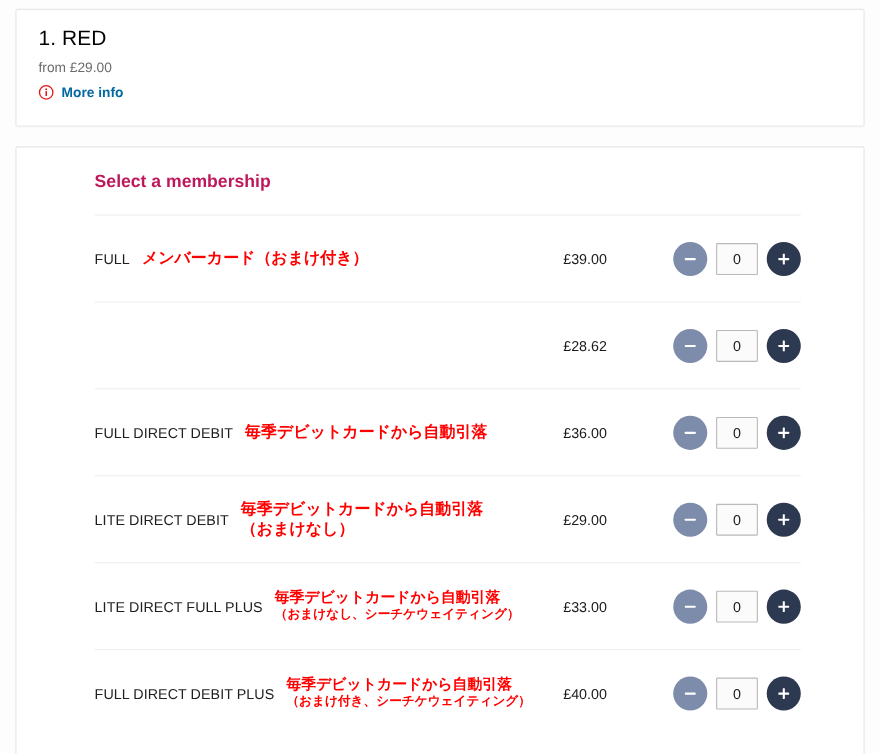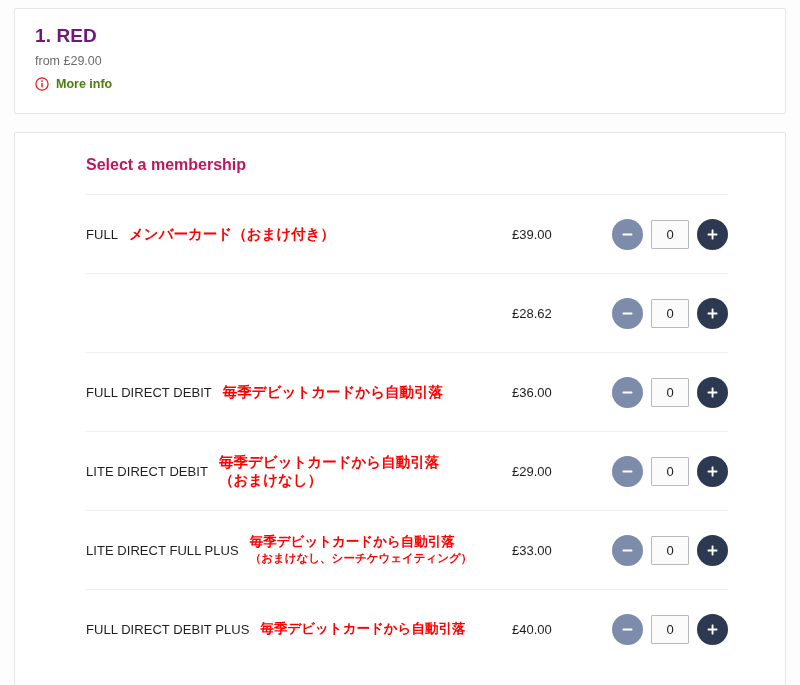--- a/index.html
+++ b/index.html
@@ -26,39 +26,39 @@
     background: #ffffff;
     border: 1px solid #e6e6e6;
     border-radius: 2px;
     padding: 16px 20px 18px 20px;
     margin-bottom: 18px;
     box-shadow: 0 1px 1px rgba(0,0,0,0.02);
   }
 
   .product-title {
     font-size: 19px;
-    font-weight: 700;
-    color: #701a75;
+    font-weight: 400;
+    color: #000000;
     letter-spacing: 0.1px;
     margin: 0 0 7px 0;
     line-height: 1.15;
   }
 
   .product-from {
     font-size: 12.5px;
     color: #6c6c6c;
     margin: 0 0 8px 0;
     line-height: 1.2;
   }
 
   .more-info {
     display: inline-flex;
     align-items: center;
     gap: 7px;
-    color: #4d7c0f;
+    color: #0369a1;
     font-size: 12.5px;
     font-weight: 700;
     cursor: pointer;
     user-select: none;
   }
   .info-icon {
     width: 14px;
     height: 14px;
     display: inline-block;
     flex: 0 0 14px;
@@ -312,20 +312,21 @@
                 <rect x="7.6" y="3.6" width="1.9" height="9.8" rx="0.4" fill="#ffffff"></rect>
               </svg>
             </button>
           </div>
         </div>
         <div class="row">
           <div class="row-name">
             <span class="plan-code">FULL DIRECT DEBIT PLUS</span>
             <span class="plan-desc compact">
               <span class="line1">毎季デビットカードから自動引落</span>
+              <span class="line2">（おまけ付き、シーチケウェイティング）</span>
             </span>
           </div>
           <div class="price">£40.00</div>
           <div class="stepper">
             <button class="step-btn minus">
               <svg width="17" height="17" viewBox="0 0 17 17">
                 <rect x="3.6" y="7.6" width="9.8" height="1.9" rx="0.4" fill="#ffffff"></rect>
               </svg>
             </button>
             <input class="qty-input" type="text" value="0" style="">

